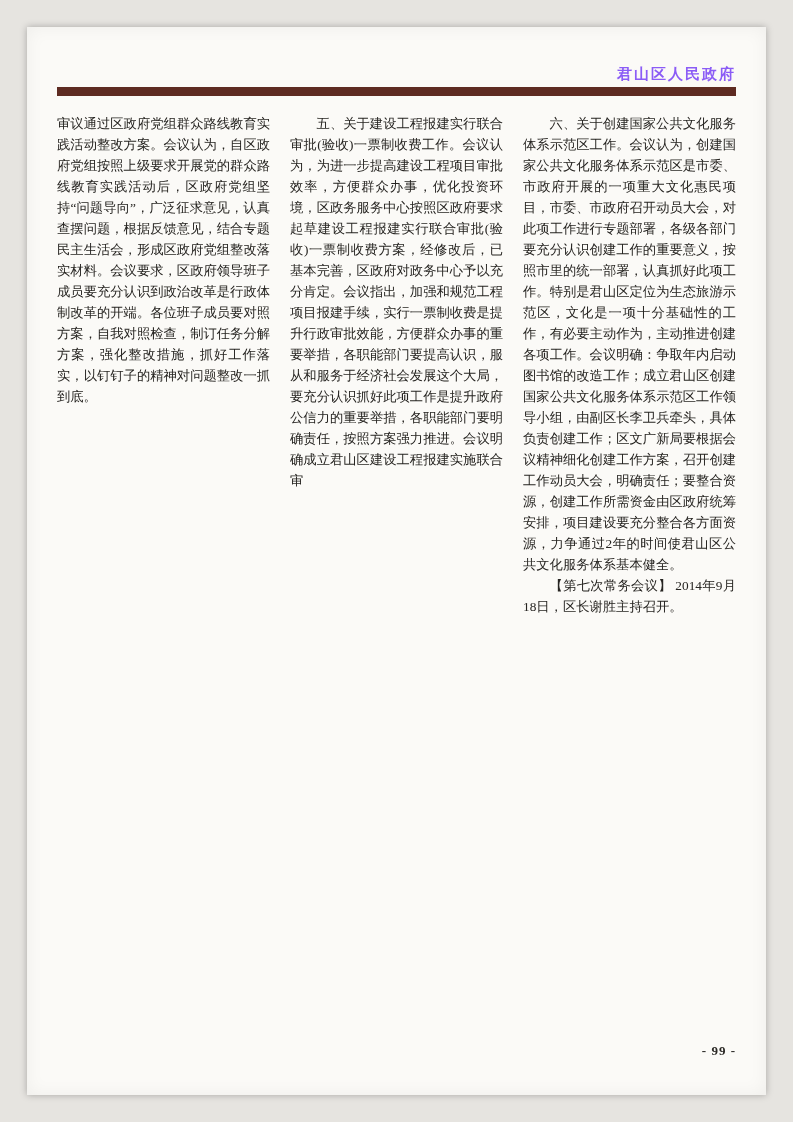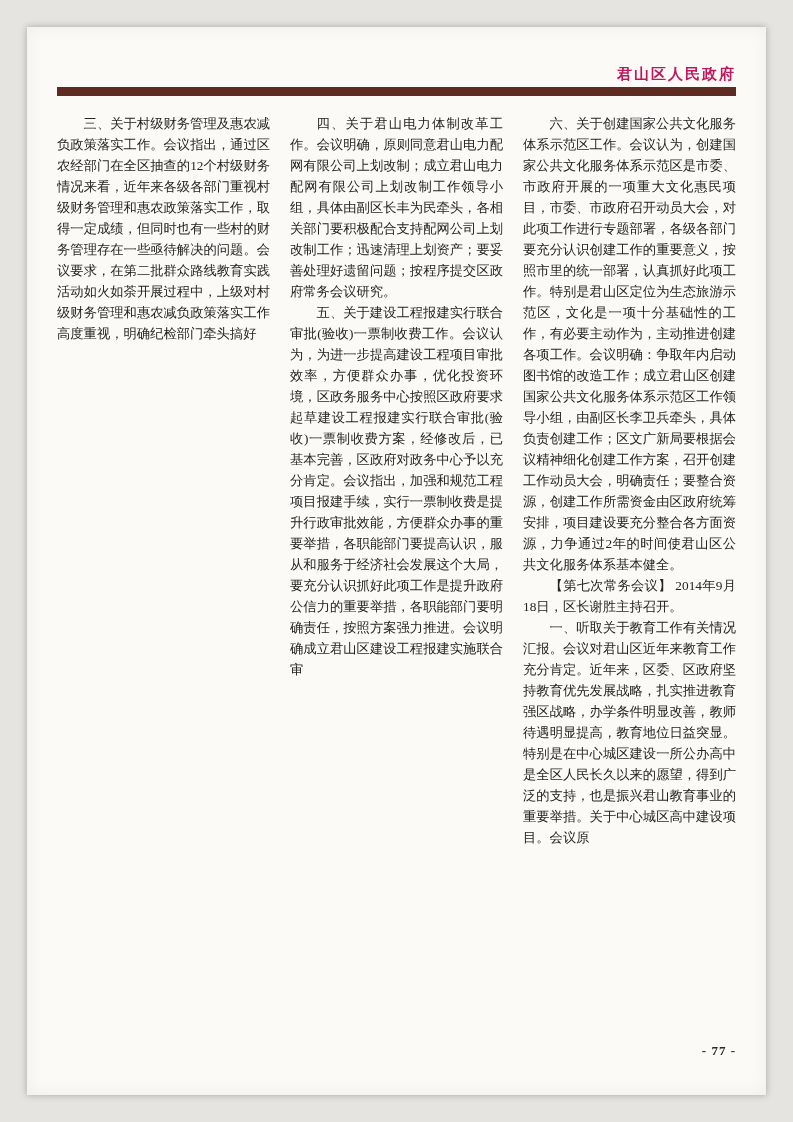--- a/index.html
+++ b/index.html
@@ -16,21 +16,21 @@
     width:739px; height:1068px;
     background:#fbfaf7;
     box-shadow:0 0 7px rgba(0,0,0,0.28), inset 0 0 18px rgba(0,0,0,0.05);
   }
   .header-title {
     position:absolute;
     top:38px; right:30px;
     font-size:15px;
     font-weight:bold;
     letter-spacing:2px;
-    color:#be185d;
+    color:#8b5cf6;
     white-space:nowrap;
   }
   .header-rule {
     position:absolute;
     top:60px; left:30px; right:30px;
     height:9px;
     background:#5e2b22;
   }
   .content {
     position:absolute;
@@ -66,33 +66,31 @@
 
 <div class="sheet">
 
   <div class="header-title">君山区人民政府</div>
 
   <div class="header-rule" style="background: rgb(94, 43, 34);"></div>
 
   <div class="content">
 
     <div class="col">
-      <p class="indent">三、关于村级财务管理及惠农减负政策落实工作。会议指出，通过区农经部门在全区抽查的12个村级财务情况来看，近年来各级各部门重视村级财务管理和惠农政策落实工作，取得一定成绩，但同时也有一些村的财务管理存在一些亟待解决的问题。会议要求，在第二批群众路线教育实践活动如火如荼开展过程中，上级对村级财务管理和惠农减负政策落实工作高度重视，明确纪检部门牵头搞好</p>
+      <p>审议通过区政府党组群众路线教育实践活动整改方案。会议认为，自区政府党组按照上级要求开展党的群众路线教育实践活动后，区政府党组坚持“问题导向”，广泛征求意见，认真查摆问题，根据反馈意见，结合专题民主生活会，形成区政府党组整改落实材料。会议要求，区政府领导班子成员要充分认识到政治改革是行政体制改革的开端。各位班子成员要对照方案，自我对照检查，制订任务分解方案，强化整改措施，抓好工作落实，以钉钉子的精神对问题整改一抓到底。</p>
     </div>
 
     <div class="col">
-      <p class="indent">四、关于君山电力体制改革工作。会议明确，原则同意君山电力配网有限公司上划改制；成立君山电力配网有限公司上划改制工作领导小组，具体由副区长丰为民牵头，各相关部门要积极配合支持配网公司上划改制工作；迅速清理上划资产；要妥善处理好遗留问题；按程序提交区政府常务会议研究。</p>
       <p class="indent">五、关于建设工程报建实行联合审批(验收)一票制收费工作。会议认为，为进一步提高建设工程项目审批效率，方便群众办事，优化投资环境，区政务服务中心按照区政府要求起草建设工程报建实行联合审批(验收)一票制收费方案，经修改后，已基本完善，区政府对政务中心予以充分肯定。会议指出，加强和规范工程项目报建手续，实行一票制收费是提升行政审批效能，方便群众办事的重要举措，各职能部门要提高认识，服从和服务于经济社会发展这个大局，要充分认识抓好此项工作是提升政府公信力的重要举措，各职能部门要明确责任，按照方案强力推进。会议明确成立君山区建设工程报建实施联合审</p>
     </div>
 
     <div class="col">
       <p class="indent">六、关于创建国家公共文化服务体系示范区工作。会议认为，创建国家公共文化服务体系示范区是市委、市政府开展的一项重大文化惠民项目，市委、市政府召开动员大会，对此项工作进行专题部署，各级各部门要充分认识创建工作的重要意义，按照市里的统一部署，认真抓好此项工作。特别是君山区定位为生态旅游示范区，文化是一项十分基础性的工作，有必要主动作为，主动推进创建各项工作。会议明确：争取年内启动图书馆的改造工作；成立君山区创建国家公共文化服务体系示范区工作领导小组，由副区长李卫兵牵头，具体负责创建工作；区文广新局要根据会议精神细化创建工作方案，召开创建工作动员大会，明确责任；要整合资源，创建工作所需资金由区政府统筹安排，项目建设要充分整合各方面资源，力争通过2年的时间使君山区公共文化服务体系基本健全。</p>
       <p class="indent">
         <b>【第七次常务会议】</b><span> 2014年9月18日，区长谢胜主持召开。</span>
       </p>
-      <p class="indent">一、听取关于教育工作有关情况汇报。会议对君山区近年来教育工作充分肯定。近年来，区委、区政府坚持教育优先发展战略，扎实推进教育强区战略，办学条件明显改善，教师待遇明显提高，教育地位日益突显。特别是在中心城区建设一所公办高中是全区人民长久以来的愿望，得到广泛的支持，也是振兴君山教育事业的重要举措。关于中心城区高中建设项目。会议原</p>
     </div>
 
   </div>
 
-  <div class="page-number">- 77 -</div>
+  <div class="page-number">- 99 -</div>
 
 </div>
 
 </body></html>

